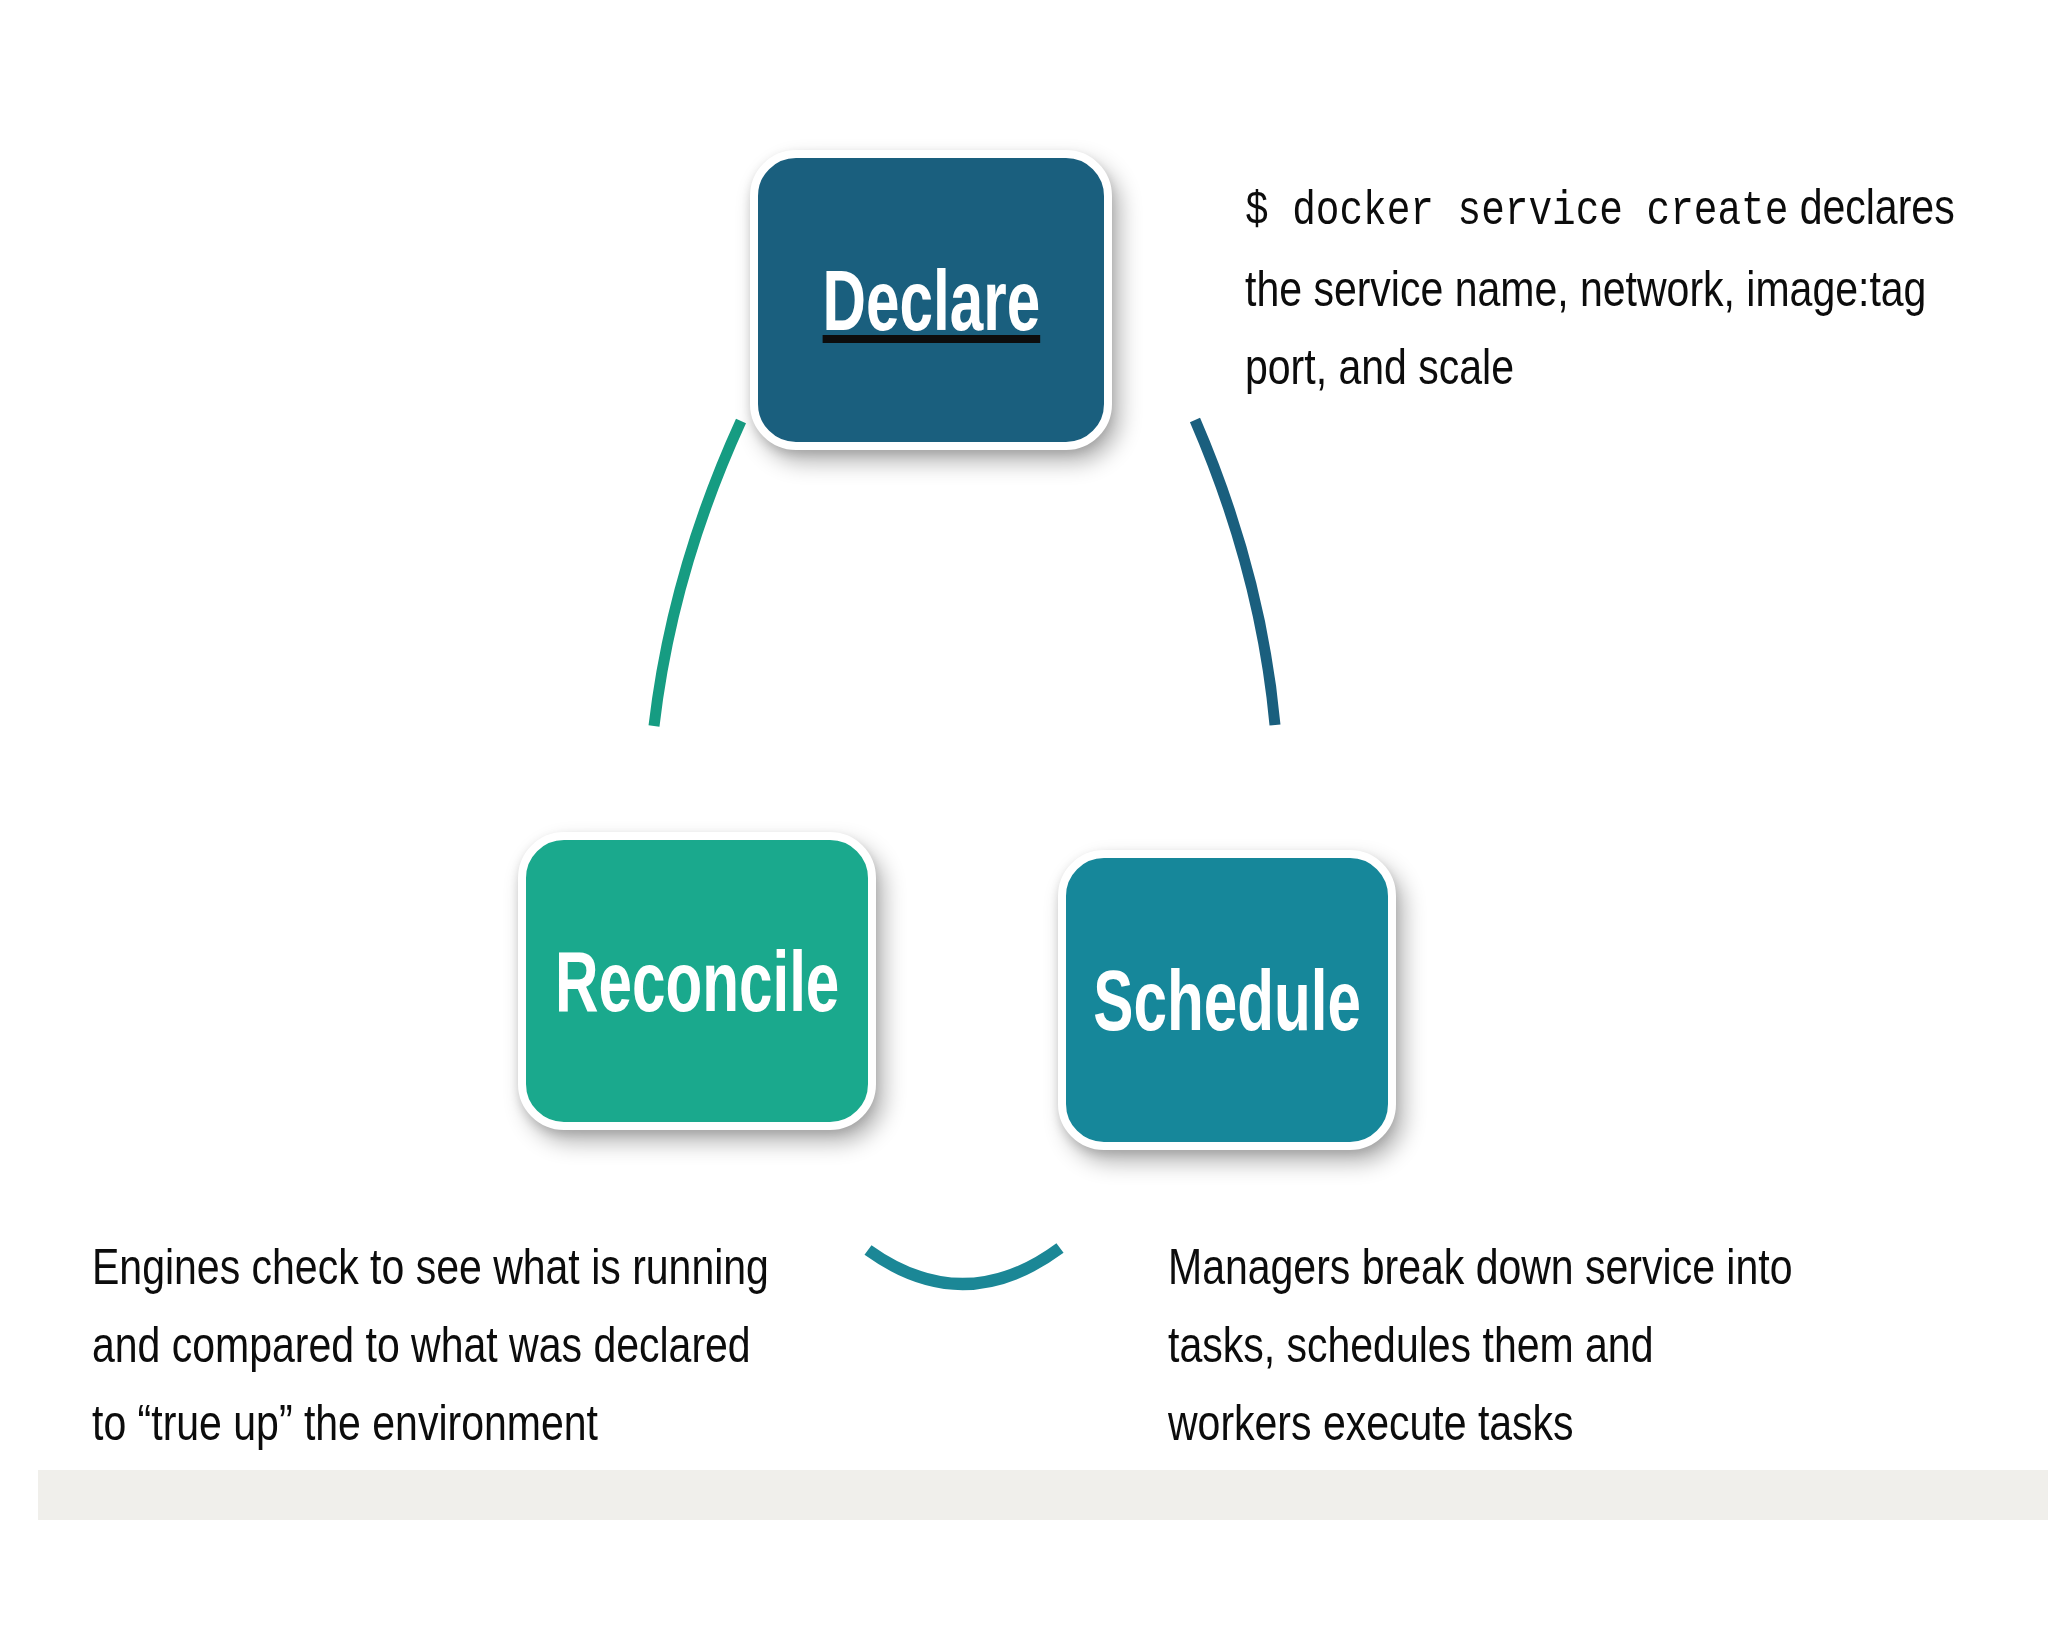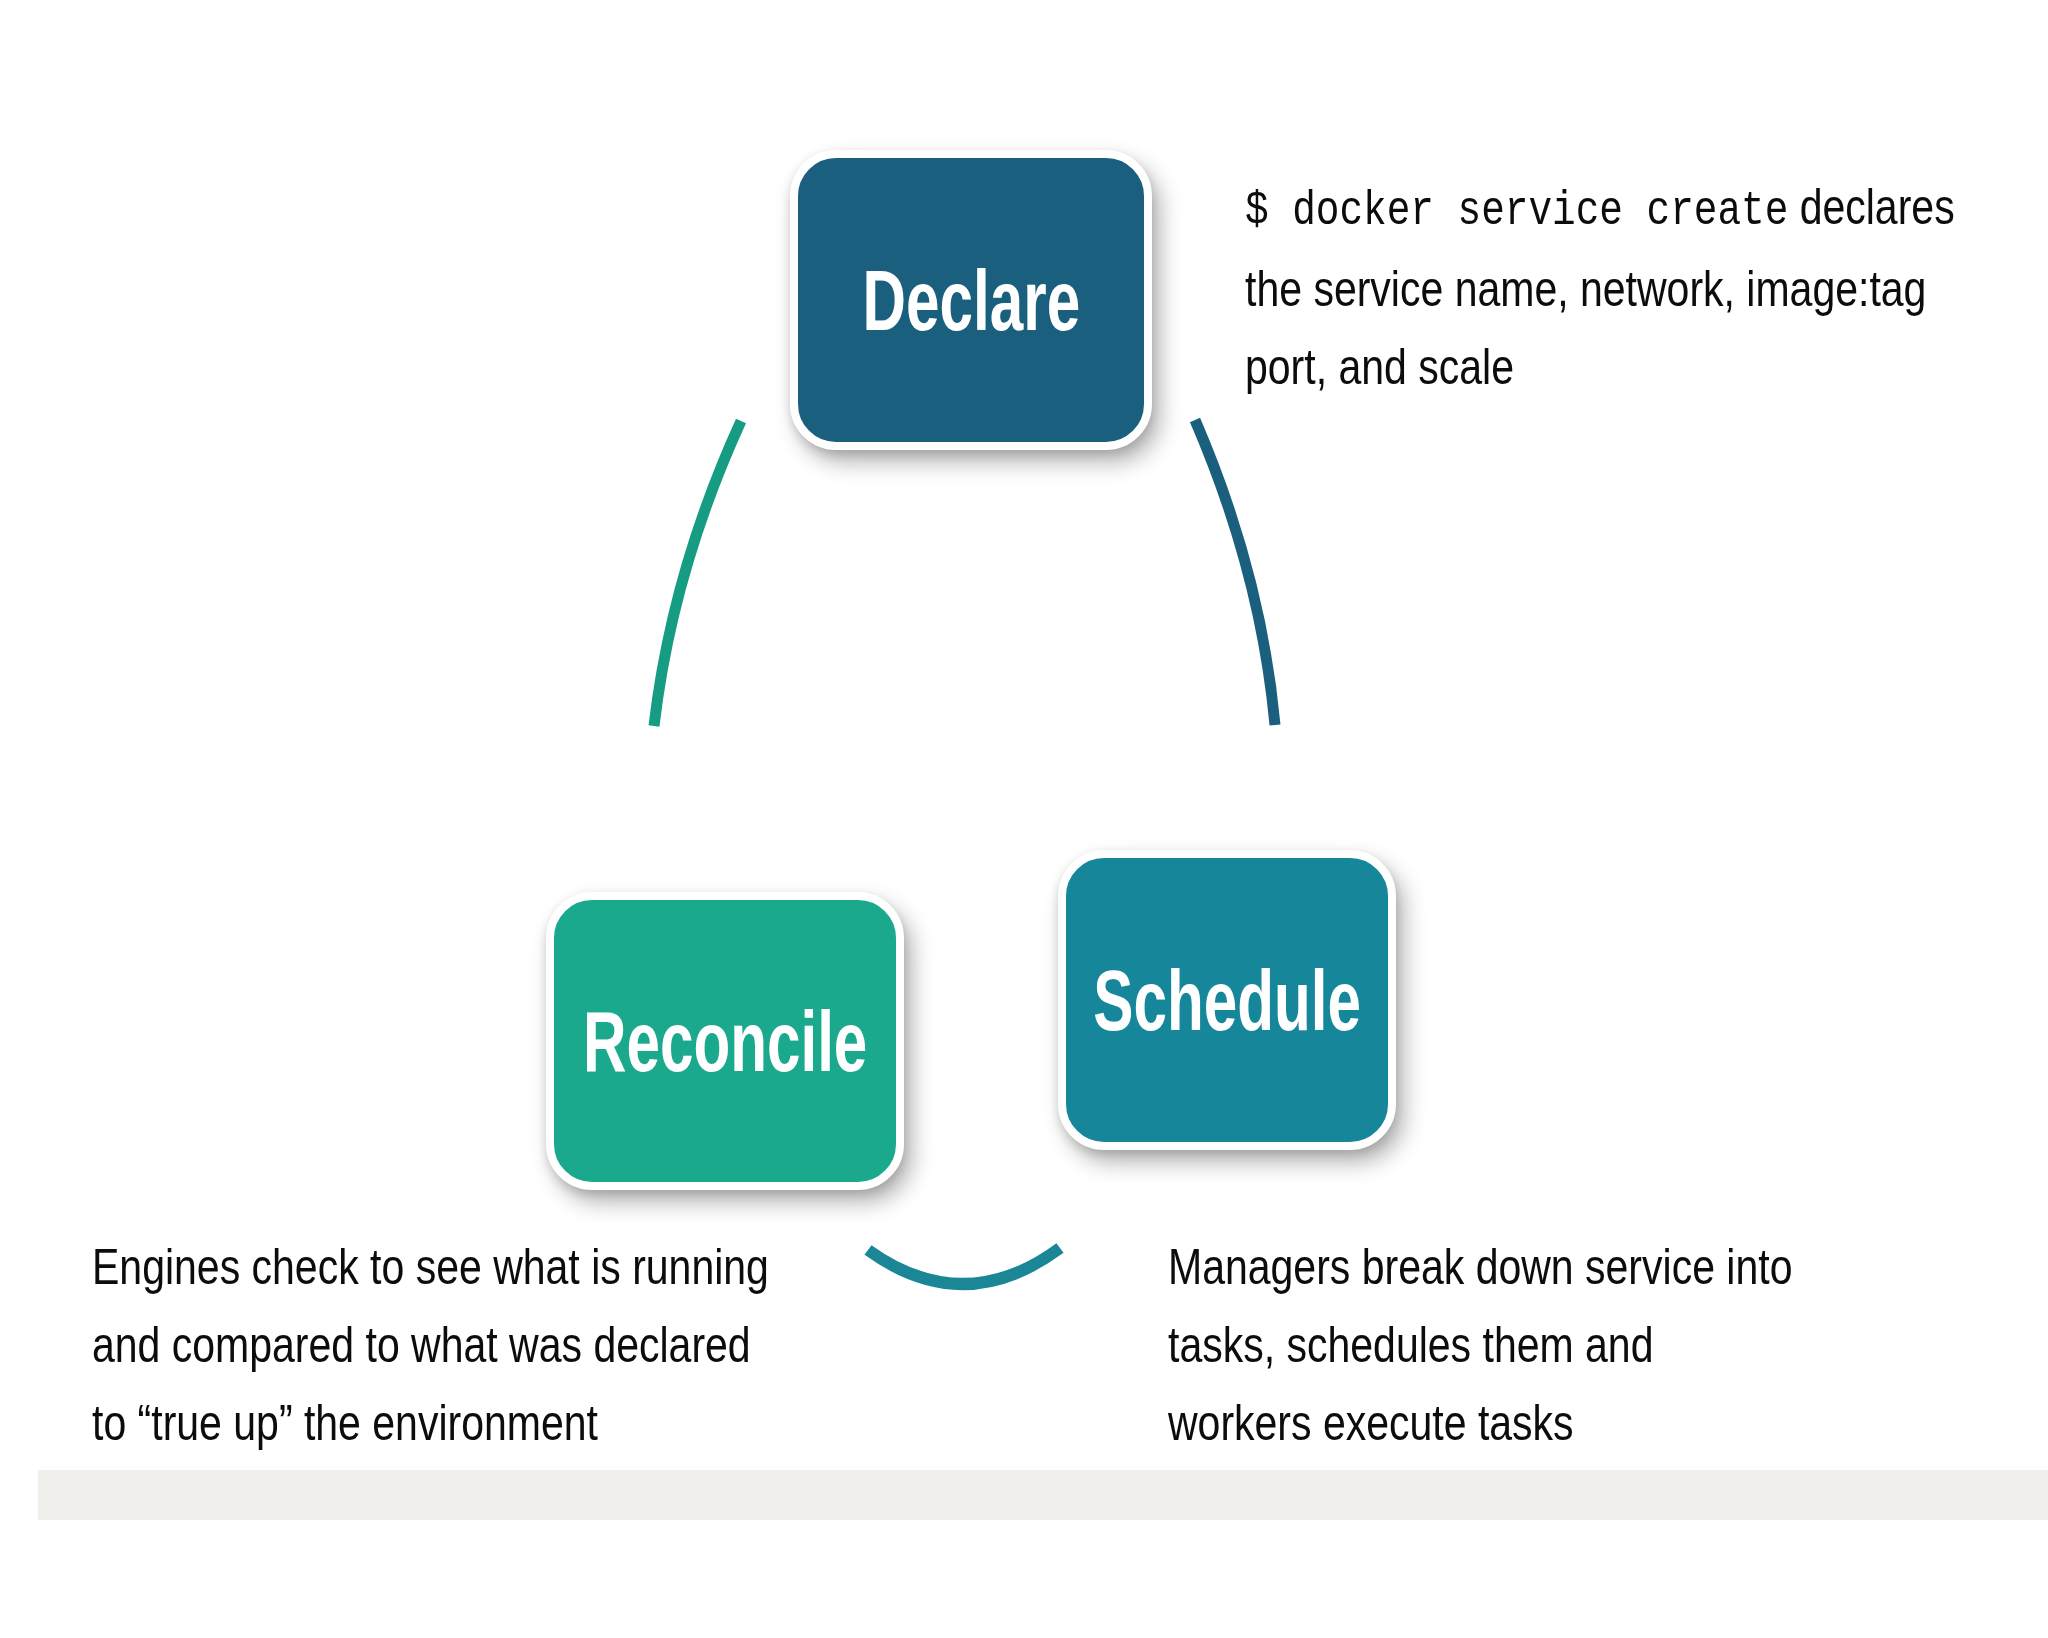--- a/index.html
+++ b/index.html
@@ -38,22 +38,22 @@
     justify-content: center;
   }
   .node-label {
     color: #ffffff;
     font-weight: bold;
     font-size: 86px;
     white-space: nowrap;
     transform: scaleX(0.70);
     letter-spacing: 0px;
   }
-  #node-declare   { left: 790px;  top: 150px; width: 362px; height: 300px; }
-  #node-reconcile { left: 518px;  top: 892px; width: 358px; height: 298px; margin-left: 28px; }
+  #node-declare   { left: 750px;  top: 150px; width: 362px; height: 300px; text-decoration: underline; }
+  #node-reconcile { left: 518px;  top: 832px; width: 358px; height: 298px; }
   #node-schedule  { left: 1058px; top: 850px; width: 338px; height: 300px; }
 
   
   .caption {
     position: absolute;
     font-size: 50px;
     line-height: 78px;
     white-space: nowrap;
     transform: scaleX(0.82);
     transform-origin: left top;

